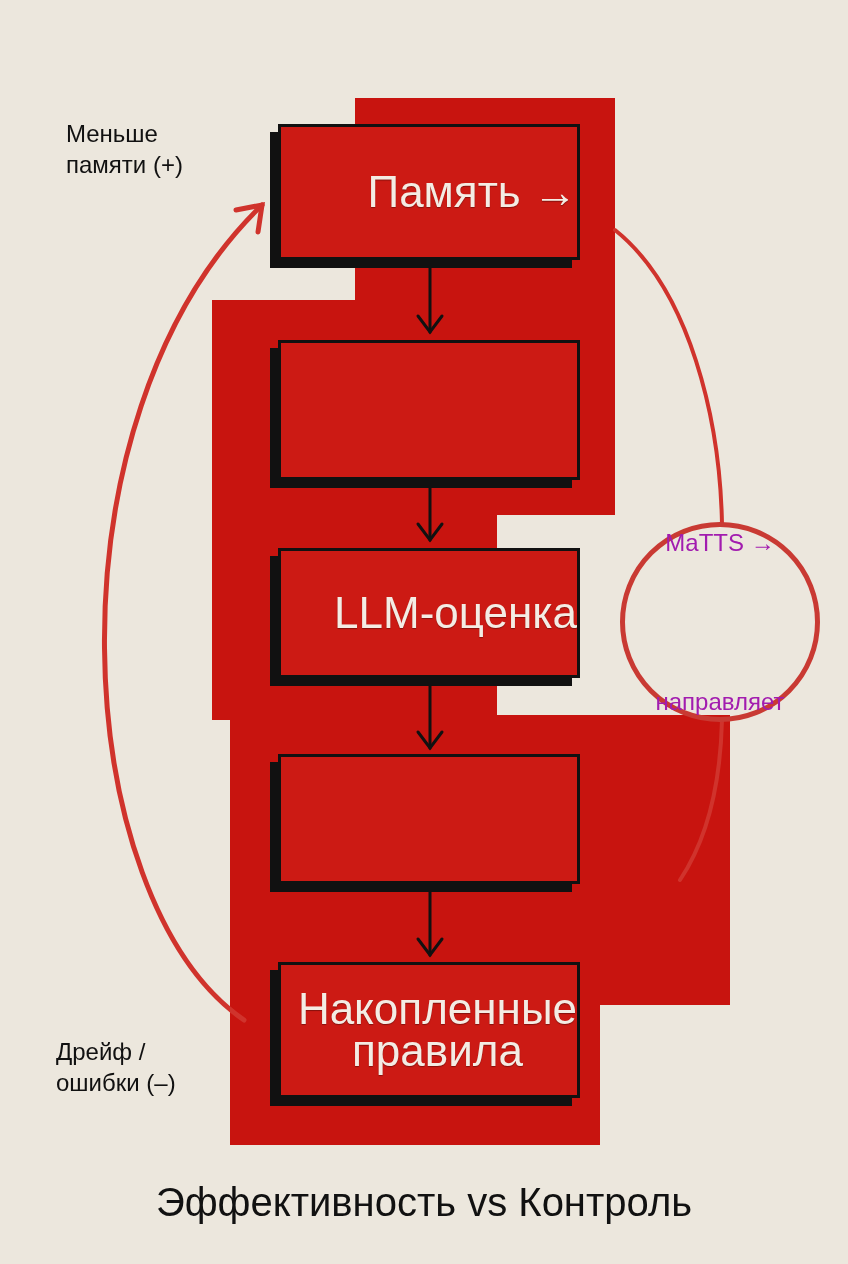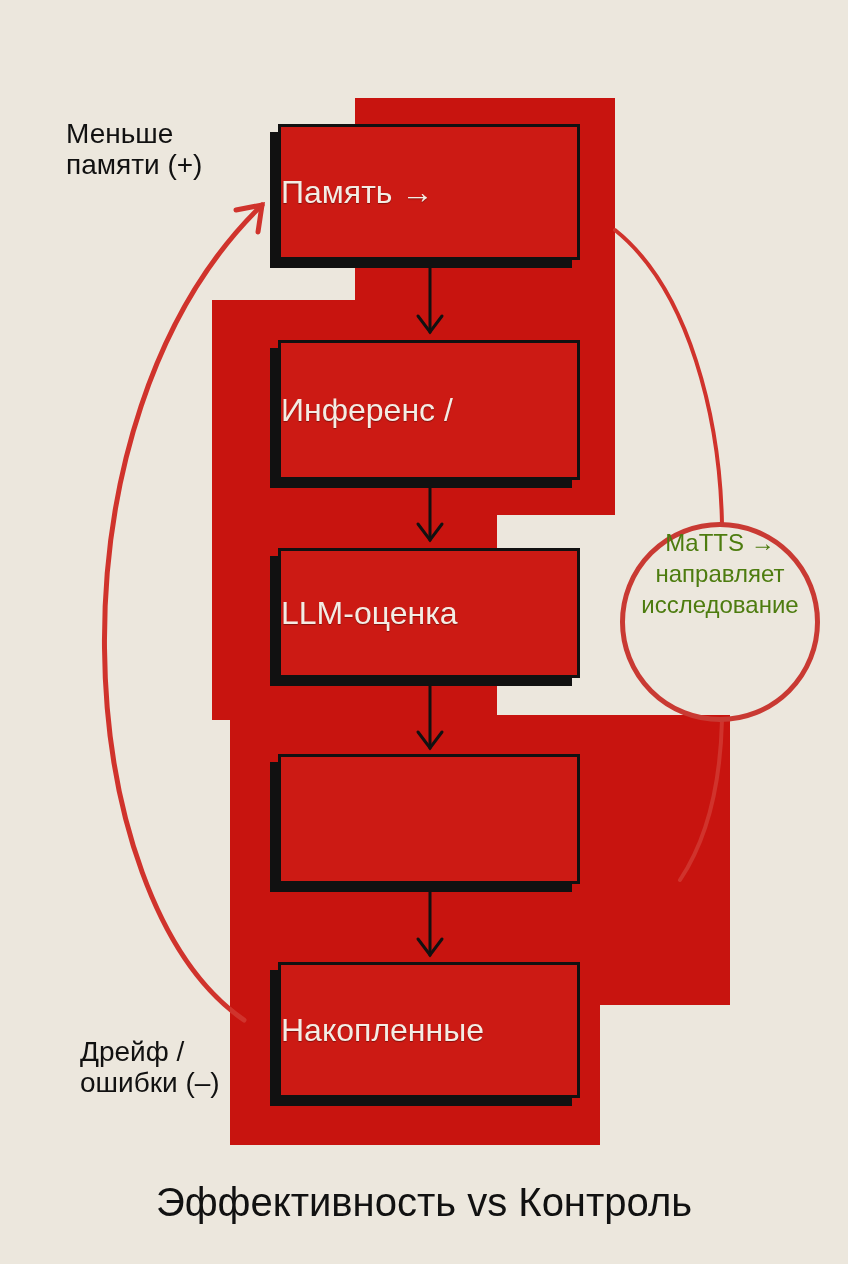--- a/index.html
+++ b/index.html
@@ -8,34 +8,34 @@
     background:#ece7dd;
     font-family:"Liberation Sans", "DejaVu Sans", sans-serif;
   }
   .paint { position:absolute; background:#c8140f; }
   .box {
     position:absolute; left:278px; width:302px;
     background:#cc1a14;
     border:3px solid #111;
     box-shadow:-8px 8px 0 0 #111;
     box-sizing:border-box;
-    display:flex; align-items:center; justify-content:flex-start;
-    color:#f4ece4; font-size:32px; line-height:42px; text-align:center;
+    display:flex; align-items:center; justify-content:flex-end;
+    color:#f4ece4; font-size:44px; line-height:42px; text-align:center;
     text-shadow:0 1px 1px rgba(0,0,0,0.35);
   }
   .box .inner { display:flex; flex-direction:column; align-items:center; }
   .label {
-    position:absolute; color:#111; font-size:28px; line-height:31px;
+    position:absolute; color:#111; font-size:24px; line-height:31px;
   }
   .circle {
     position:absolute; left:620px; top:522px; width:200px; height:200px;
     border:5px solid #c93a33; border-radius:50%; box-sizing:border-box;
-    display:flex; align-items:center; justify-content:flex-start;
+    display:flex; align-items:center; justify-content:space-between;
     flex-direction:column; text-align:center;
-    color:#4d7c0f; font-size:24px; line-height:31px;
+    color:#a21caf; font-size:24px; line-height:31px;
   }
   .title {
     position:absolute; left:0; width:848px; top:1180px; text-align:center;
     color:#111; font-size:40px;
   }
   svg.overlay { position:absolute; left:0; top:0; }
 </style>
 </head>
 <body>
 
@@ -69,46 +69,45 @@
   </g>
 </svg>
 
 <div class="box" style="top:124px;height:136px;">
   <div class="inner">
       <span>Память →</span>
     </div>
 </div>
 <div class="box" style="top:340px;height:140px;">
   <div class="inner">
-    <span>Инференс /</span>
   </div>
 </div>
 <div class="box" style="top:548px;height:130px;">
   <div class="inner">
       <span>LLM-оценка</span>
     </div>
 </div>
 <div class="box" style="top:754px;height:130px;">
   <div class="inner">
   </div>
 </div>
 <div class="box" style="top:962px;height:136px;">
   <div class="inner">
     <span>Накопленные</span>
+    <span>правила</span>
   </div>
 </div>
 
 <div class="label" style="left:66px;top:118px;">
   <div>Меньше</div>
   <div>памяти (+)</div>
 </div>
-<div class="label" style="left:56px;top:1036px;margin-left:24px;">
+<div class="label" style="left:56px;top:1036px;">
   <div>Дрейф /</div>
   <div>ошибки (–)</div>
 </div>
 
 <div class="circle">
   <div>MaTTS →</div>
   <div>направляет</div>
-  <div>исследование</div>
 </div>
 
 <div class="title">Эффективность vs Контроль</div>
 
 </body></html>

